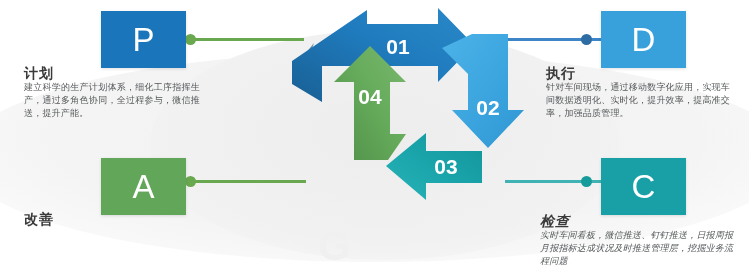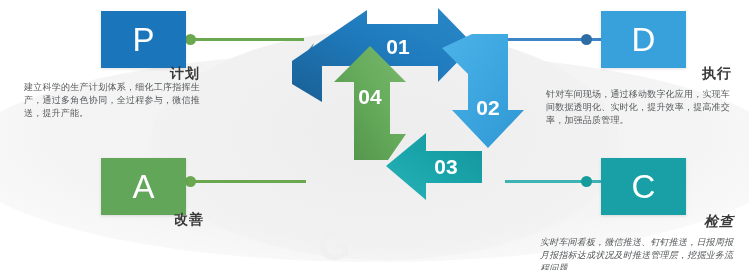--- a/index.html
+++ b/index.html
@@ -96,37 +96,37 @@
     font-size: 21px;
     font-weight: 700;
   }
 
   
   .block { position: absolute; }
   .heading {
     font-size: 14px;
     font-weight: bold;
     color: #3a3a3a;
-    text-align: right;
+    text-align: left;
     line-height: 1.1;
     letter-spacing: 1px;
   }
   .body-text {
     font-size: 9px;
     color: #55585a;
     line-height: 1.45;
     text-align: justify;
     letter-spacing: 0.2px;
   }
   #block-plan   { left: 24px;  top: 66px;  width: 176px; }
   #block-do     { left: 546px; top: 66px;  width: 186px; }
   #block-check  { left: 540px; top: 214px; width: 194px; font-style: italic; }
   #block-act    { left: 24px;  top: 212px; width: 180px; }
   #block-do .body-text,
-  #block-check .body-text { text-align: left; margin-top: 7px; }
+  #block-check .body-text { text-align: left; }
 </style>
 </head>
 <body>
 
 <div id="canvas">
 
   <div class="backdrop"></div>
   <div class="backdrop2"></div>
   <div class="watermark">G</div>
 

